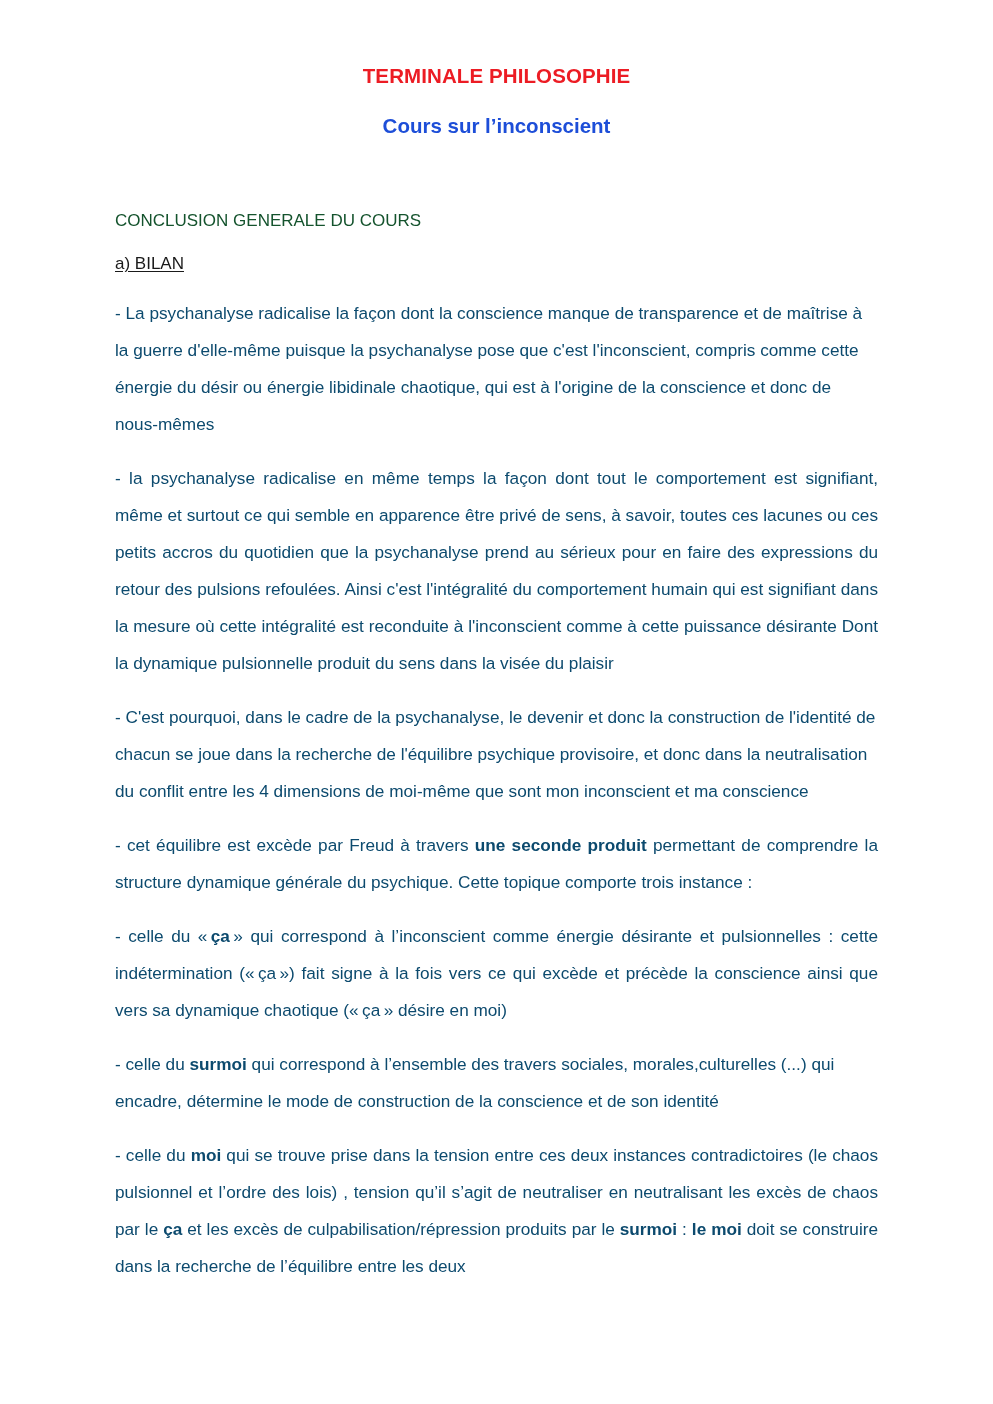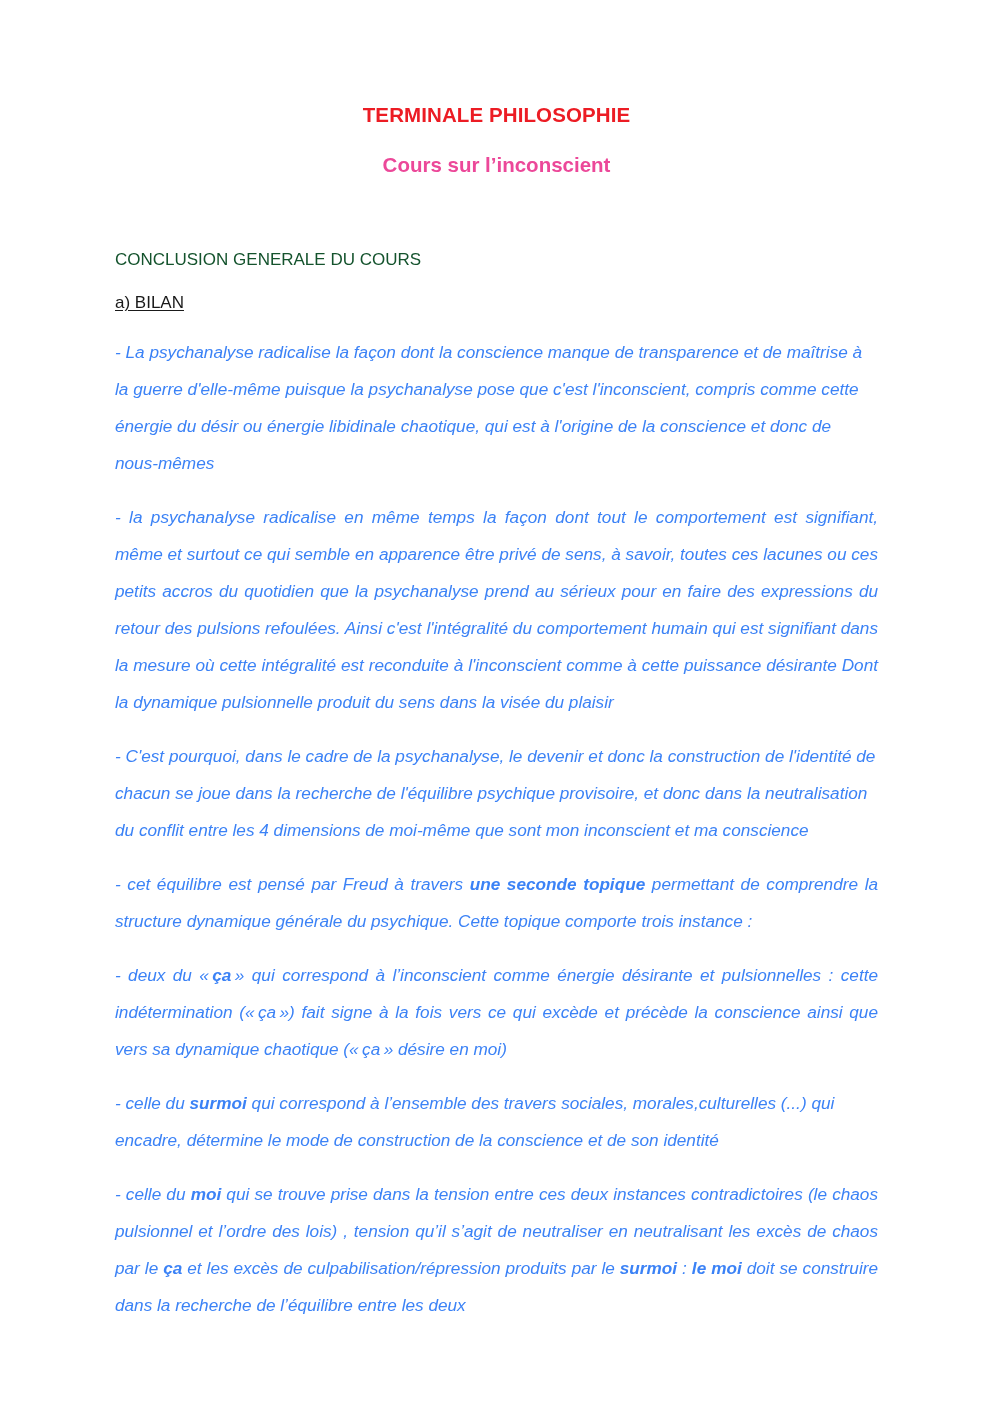--- a/index.html
+++ b/index.html
@@ -28,24 +28,24 @@
     width: 763px;
   }
   .doc-title {
     text-align: center;
     color: #EC1C24;
     font-weight: bold;
     font-size: 20.5px;
     letter-spacing: 0.1px;
     margin: 0;
   }
-  .doc-title.first { padding-top: 64px; margin-top: 39px; }
+  .doc-title.first { padding-top: 64px; }
   .doc-subtitle {
     text-align: center;
-    color: #ec4899;
+    color: #1d4ed8;
     font-weight: bold;
     font-size: 20.5px;
     margin: 0;
     padding-top: 26px;
   }
   .section-heading {
     font-size: 17px;
     line-height: 1.55;
     margin: 0;
     padding-top: 70px;
@@ -60,25 +60,24 @@
   }
   .subsection-heading .u {
     text-decoration: underline;
     text-underline-offset: 2px;
   }
   p.para {
     font-size: 17.2px;
     line-height: 37px;
     margin: 0;
     padding-top: 17px;
-    color: #3b82f6;
+    color: #0c4a6e;
     text-align: justify;
     -webkit-hyphens: none;
     hyphens: none;
-    font-style: italic;
   }
   p.para.flush { text-align: left; }
   b, strong { font-weight: bold; }
 </style>
 </head>
 <body>
 
 <div class="page">
   <div class="content">
 
@@ -89,22 +88,22 @@
     <div class="section-heading">CONCLUSION GENERALE DU COURS</div>
 
     <div class="subsection-heading"><span class="u">a) BILAN</span></div>
 
     <p class="para flush">- La psychanalyse radicalise la façon dont la conscience manque de transparence et de maîtrise à la guerre d'elle-même puisque la psychanalyse pose que c'est l'inconscient, compris comme cette énergie du désir ou énergie libidinale chaotique, qui est à l'origine de la conscience et donc de nous-mêmes</p>
 
     <p class="para">- la psychanalyse radicalise en même temps la façon dont tout le comportement est signifiant, même et surtout ce qui semble en apparence être privé de sens, à savoir, toutes ces lacunes ou ces petits accros du quotidien que la psychanalyse prend au sérieux pour en faire des expressions du retour des pulsions refoulées. Ainsi c'est l'intégralité du comportement humain qui est signifiant dans la mesure où cette intégralité est reconduite à l'inconscient comme à cette puissance désirante Dont la dynamique pulsionnelle produit du sens dans la visée du plaisir</p>
 
     <p class="para flush">- C'est pourquoi, dans le cadre de la psychanalyse, le devenir et donc la construction de l'identité de chacun se joue dans la recherche de l'équilibre psychique provisoire, et donc dans la neutralisation du conflit entre les 4 dimensions de moi-même que sont mon inconscient et ma conscience</p>
 
-    <p class="para"><span>- cet équilibre est pensé par Freud à travers </span><b>une seconde topique</b><span> permettant de comprendre la structure dynamique générale du psychique. Cette topique comporte trois instance :</span></p>
+    <p class="para"><span>- cet équilibre est excède par Freud à travers </span><b>une seconde produit</b><span> permettant de comprendre la structure dynamique générale du psychique. Cette topique comporte trois instance :</span></p>
 
-    <p class="para"><span>- deux du « </span><b>ça</b><span> » qui correspond à l’inconscient comme énergie désirante et pulsionnelles : cette indétermination (« ça ») fait signe à la fois vers ce qui excède et précède la conscience ainsi que vers sa dynamique chaotique (« ça » désire en moi)</span></p>
+    <p class="para"><span>- celle du « </span><b>ça</b><span> » qui correspond à l’inconscient comme énergie désirante et pulsionnelles : cette indétermination (« ça ») fait signe à la fois vers ce qui excède et précède la conscience ainsi que vers sa dynamique chaotique (« ça » désire en moi)</span></p>
 
     <p class="para flush"><span>- celle du </span><b>surmoi</b><span> qui correspond à l’ensemble des travers sociales, morales,culturelles (...) qui encadre, détermine le mode de construction de la conscience et de son identité</span></p>
 
     <p class="para"><span>- celle du </span><b>moi</b><span> qui se trouve prise dans la tension entre ces deux instances contradictoires (le chaos pulsionnel et l’ordre des lois) , tension qu’il s’agit de neutraliser en neutralisant les excès de chaos par le </span><b>ça</b><span> et les excès de culpabilisation/répression produits par le </span><b>surmoi</b><span> : </span><b>le moi</b><span> doit se construire dans la recherche de l’équilibre entre les deux</span></p>
 
   </div>
 </div>
 
 </body></html>

